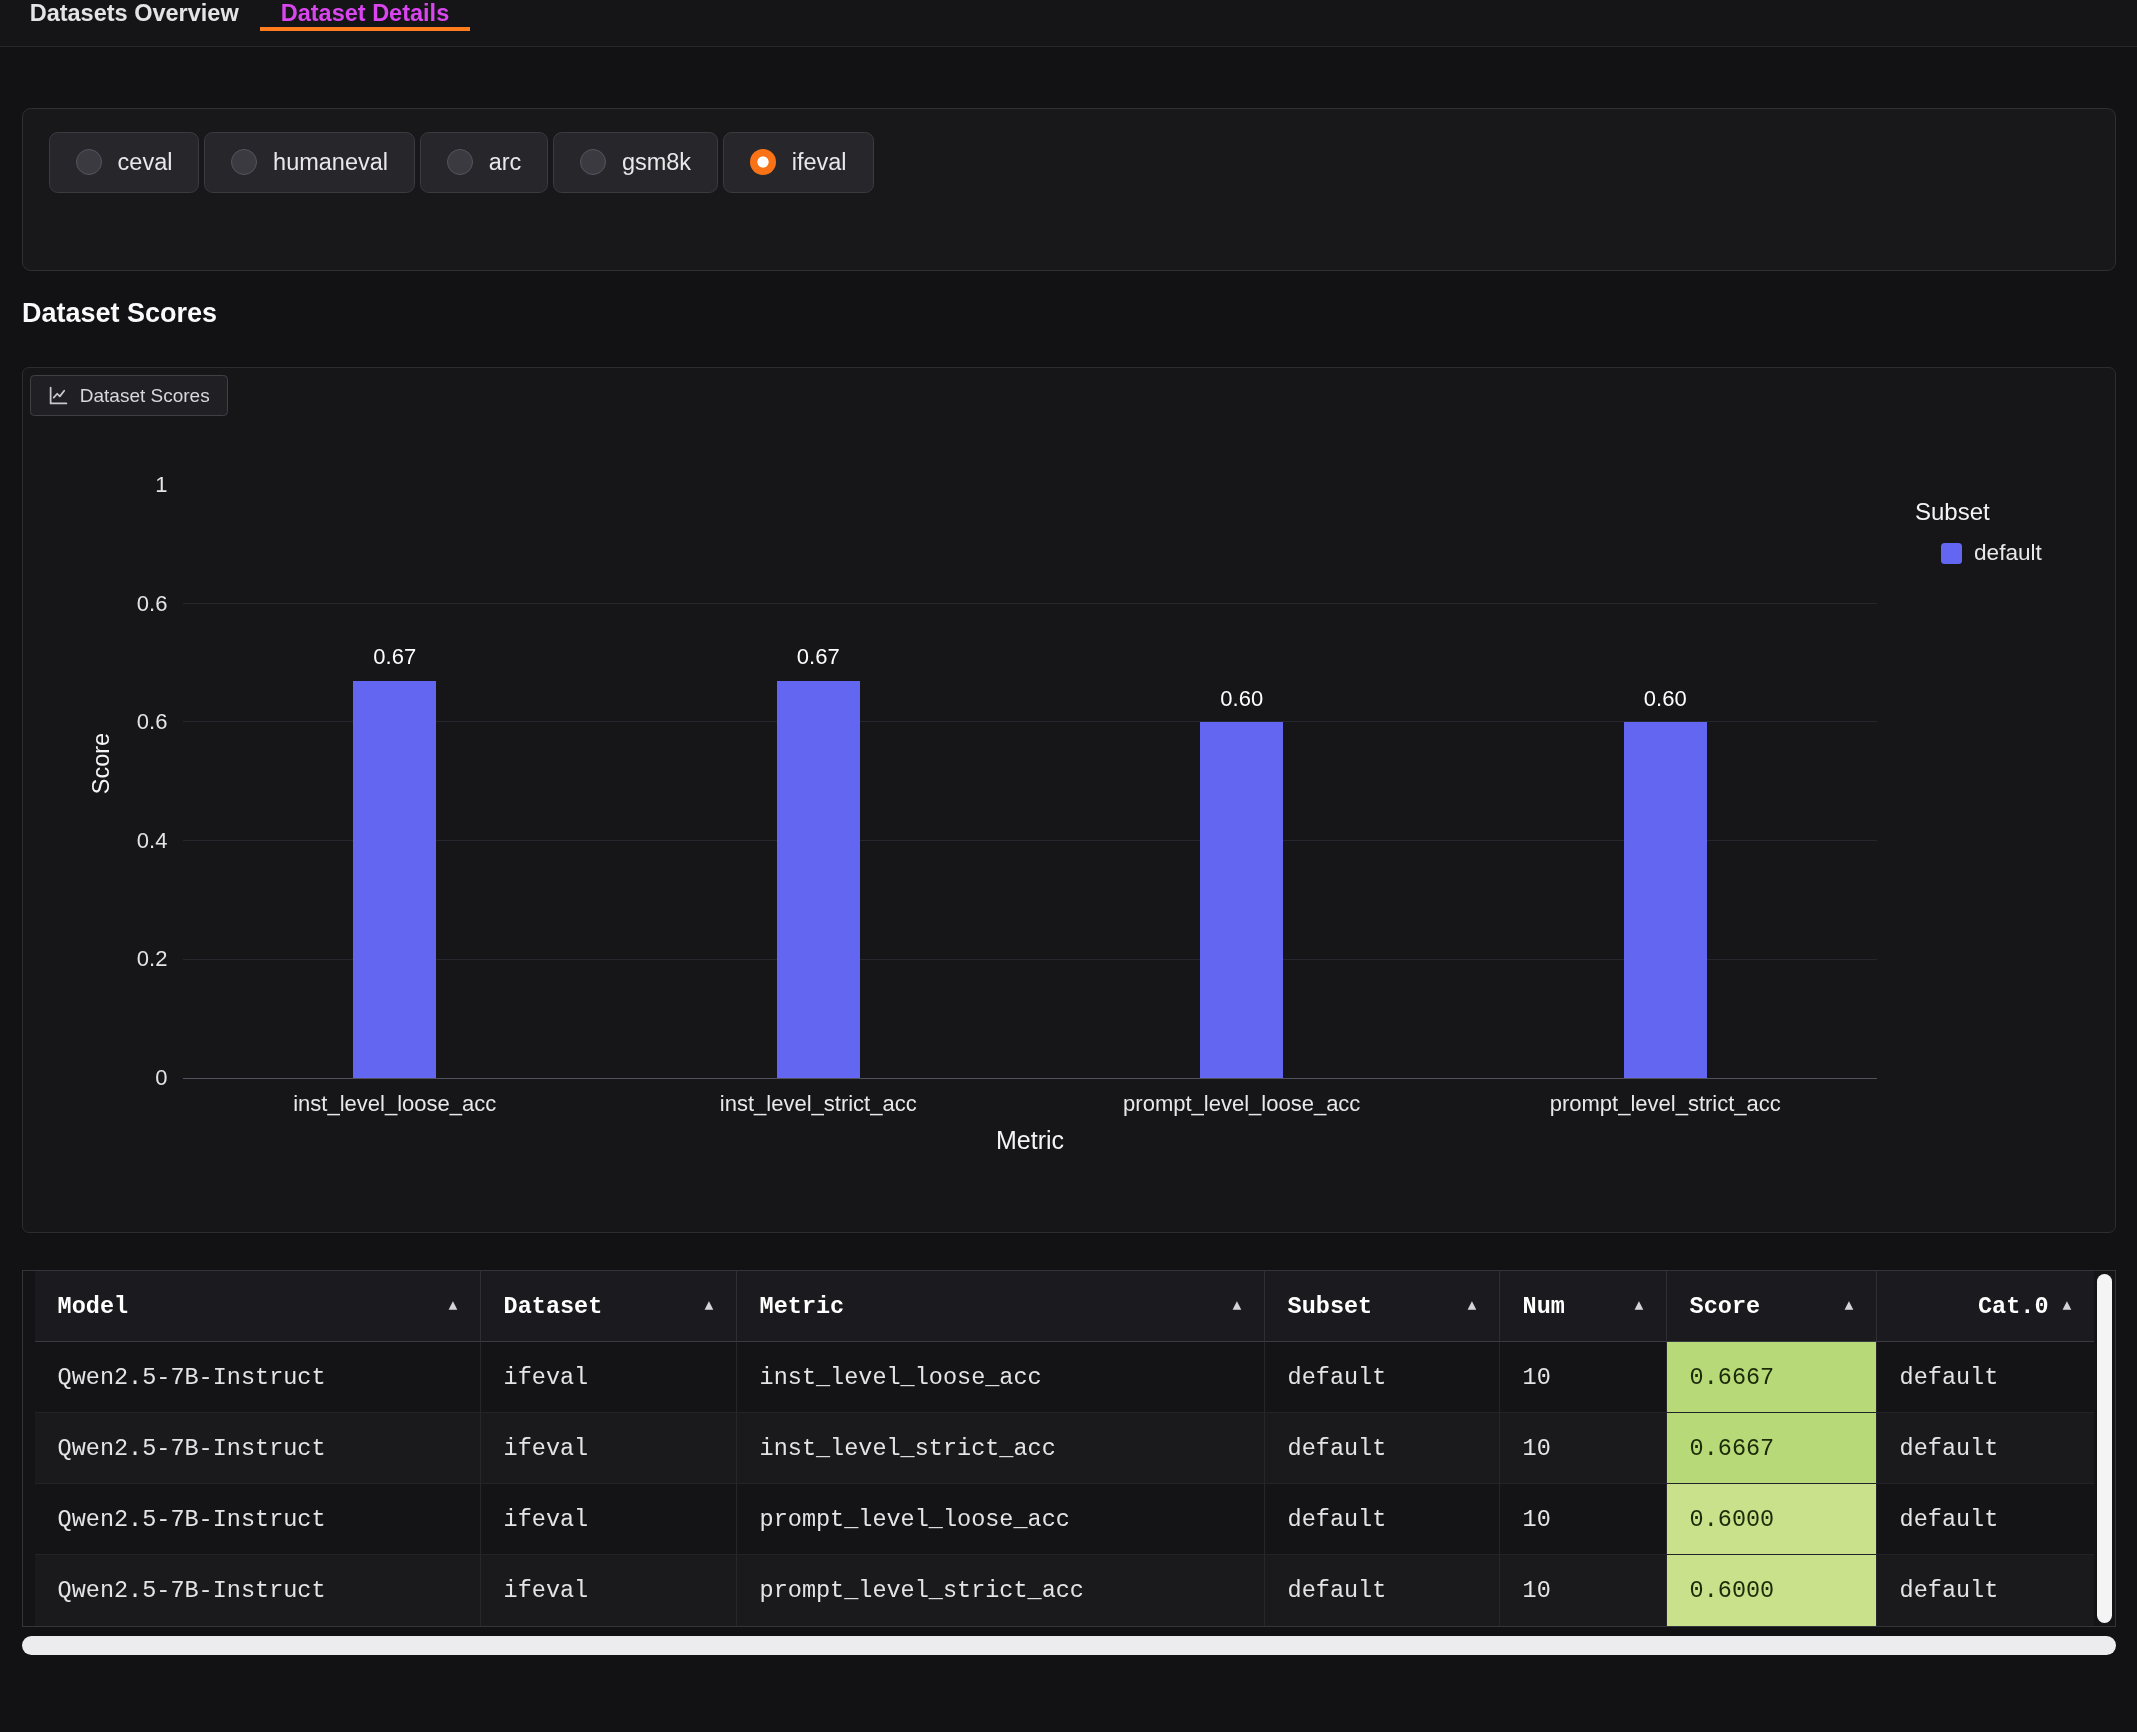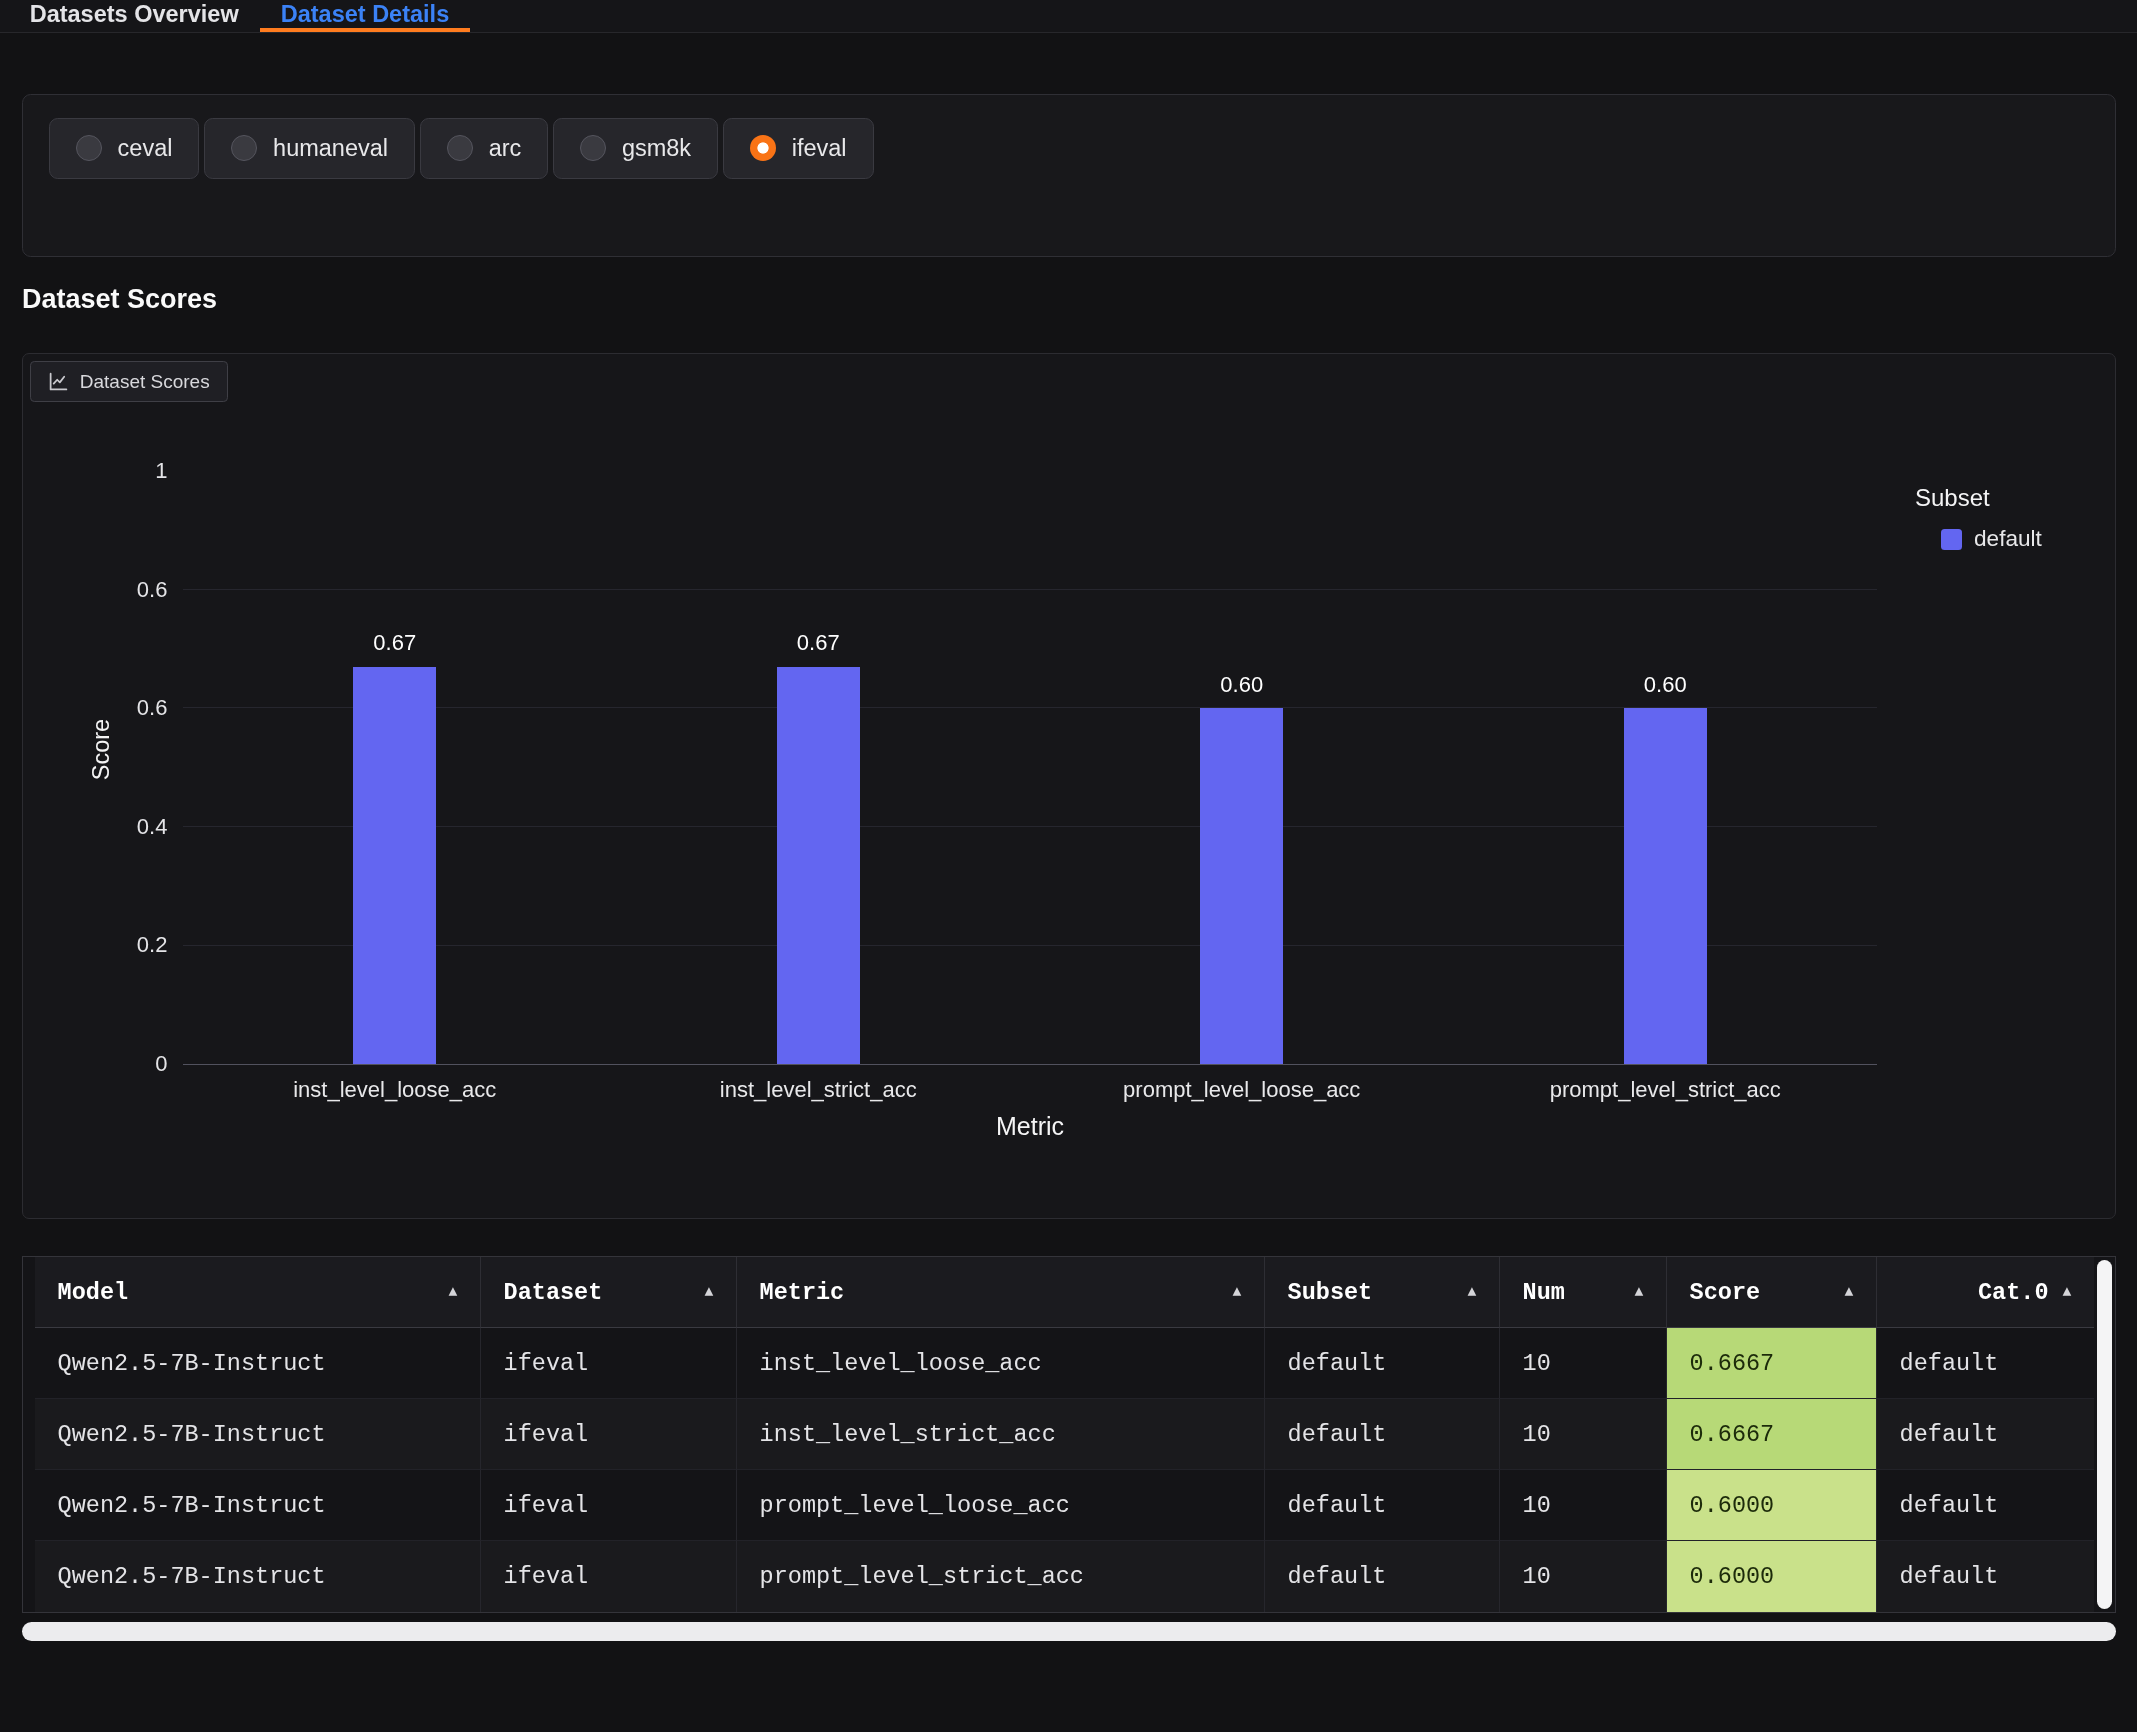--- a/index.html
+++ b/index.html
@@ -4,29 +4,29 @@
 <style>
   * { box-sizing: border-box; margin: 0; padding: 0; }
   html,body { background:#0f0f11; }
   .page{
     position:relative; width:2138px; height:1733px; overflow:hidden;
     background:#121214; color:#e6e6e8;
     font-family:"Liberation Sans", sans-serif;
   }
   
   .tabbar{
-    display:flex; align-items:center; height:33px; padding:0 8.7px;
+    display:flex; align-items:flex-start; height:47px; padding:0 8.7px;
     background:#151518; border-bottom:1.7px solid #27272b;
   }
   .tab{
     display:flex; align-items:center; padding:0 21px;
     font-size:23.5px; font-weight:600; color:#e4e4e7; cursor:pointer;
     border-bottom:4.3px solid transparent; margin-bottom:-1.7px;
   }
-  .tab.active{ color:#3b82f6; border-bottom-color:#ff7c1f; }
+  .tab.active{ color:#d946ef; border-bottom-color:#ff7c1f; }
   
   .select-panel{
     margin:61px 22px 0; height:163px;
     background:#18181b; border:1.7px solid #2f2f35; border-radius:8.7px;
     padding:22.6px 26px;
   }
   .panel-label{ font-size:24px; color:#e8e8ea; margin-bottom:19px; }
   .radio-row{ display:flex; gap:5px; }
   .radio-btn{
     display:flex; align-items:center; gap:15.6px; height:61px; padding:0 26px;

